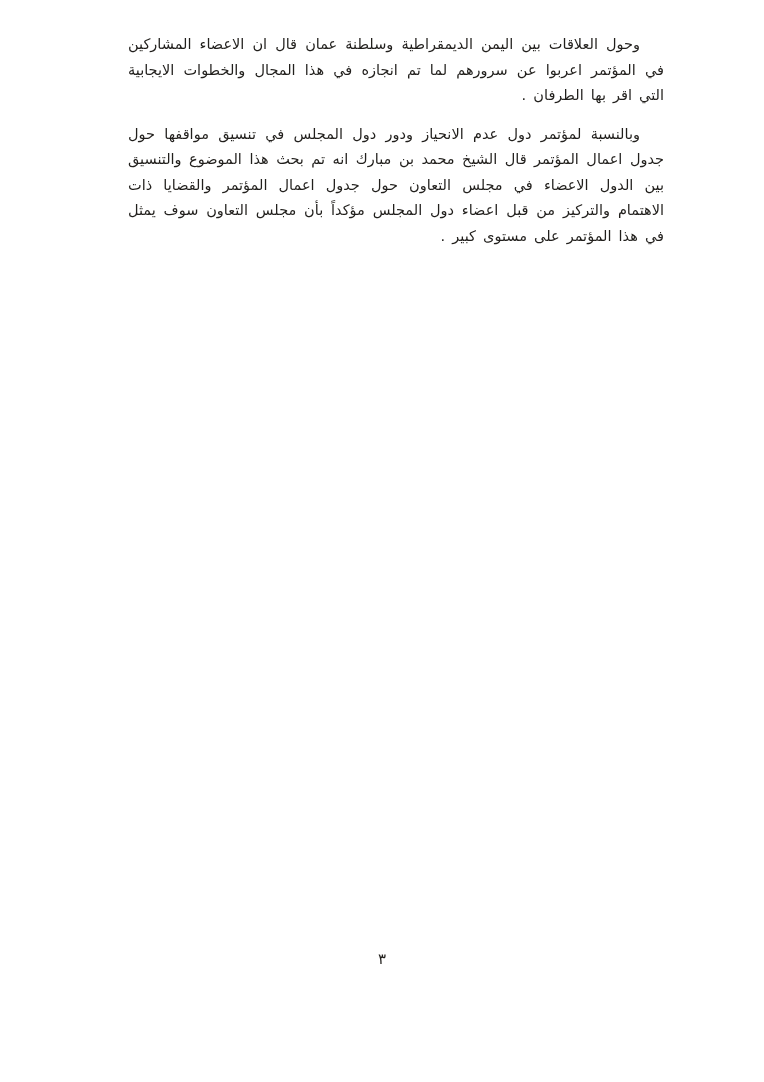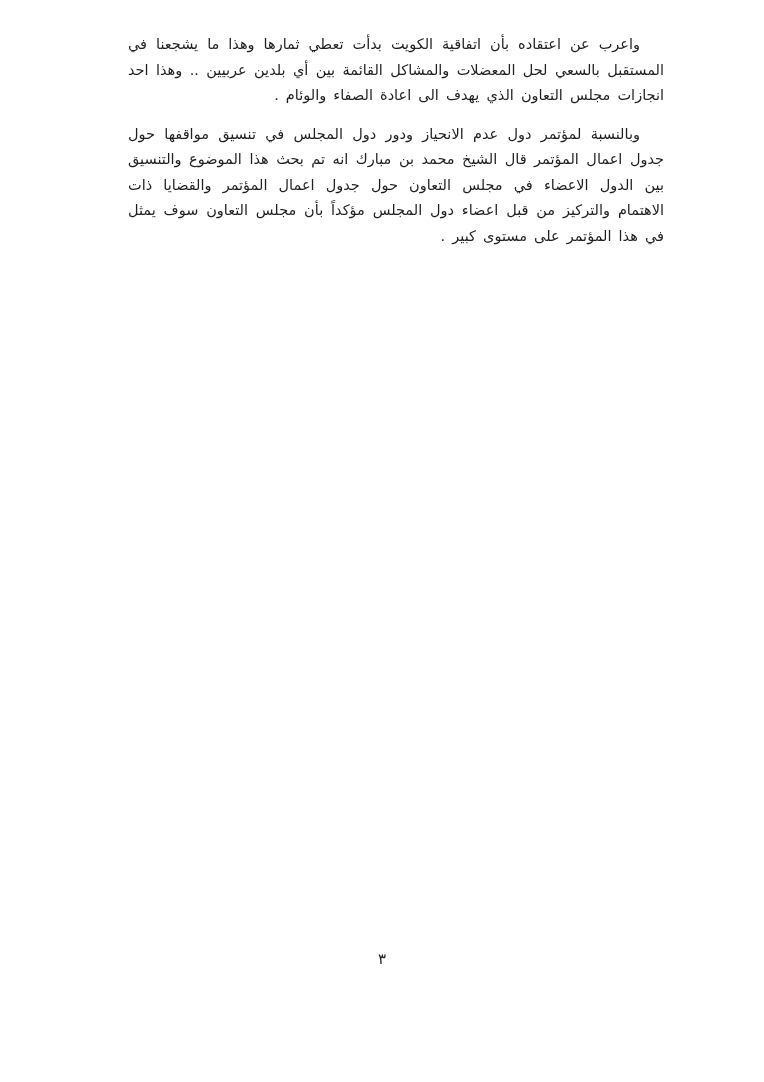--- a/index.html
+++ b/index.html
@@ -45,17 +45,17 @@
     font-size: 15px;
     color: #211f1c;
     direction: rtl;
   }
 </style>
 </head>
 <body>
 
 <div class="page">
   <div class="text-block">
-    <p>واعرب عن اعتقاده بأن اتفاقية الكويت بدأت تعطي ثمارها وهذا ما يشجعنا في المستقبل بالسعي لحل المعضلات والمشاكل القائمة بين أي بلدين عربيين .. وهذا احد انجازات مجلس التعاون الذي يهدف الى اعادة الصفاء والوئام .</p>
+    <p>وحول العلاقات بين اليمن الديمقراطية وسلطنة عمان قال ان الاعضاء المشاركين في المؤتمر اعربوا عن سرورهم لما تم انجازه في هذا المجال والخطوات الايجابية التي اقر بها الطرفان .</p>
     <p>وبالنسبة لمؤتمر دول عدم الانحياز ودور دول المجلس في تنسيق مواقفها حول جدول اعمال المؤتمر قال الشيخ محمد بن مبارك انه تم بحث هذا الموضوع والتنسيق بين الدول الاعضاء في مجلس التعاون حول جدول اعمال المؤتمر والقضايا ذات الاهتمام والتركيز من قبل اعضاء دول المجلس مؤكداً بأن مجلس التعاون سوف يمثل في هذا المؤتمر على مستوى كبير .</p>
   </div>
   <div class="page-number">٣</div>
 </div>
 
 </body></html>

